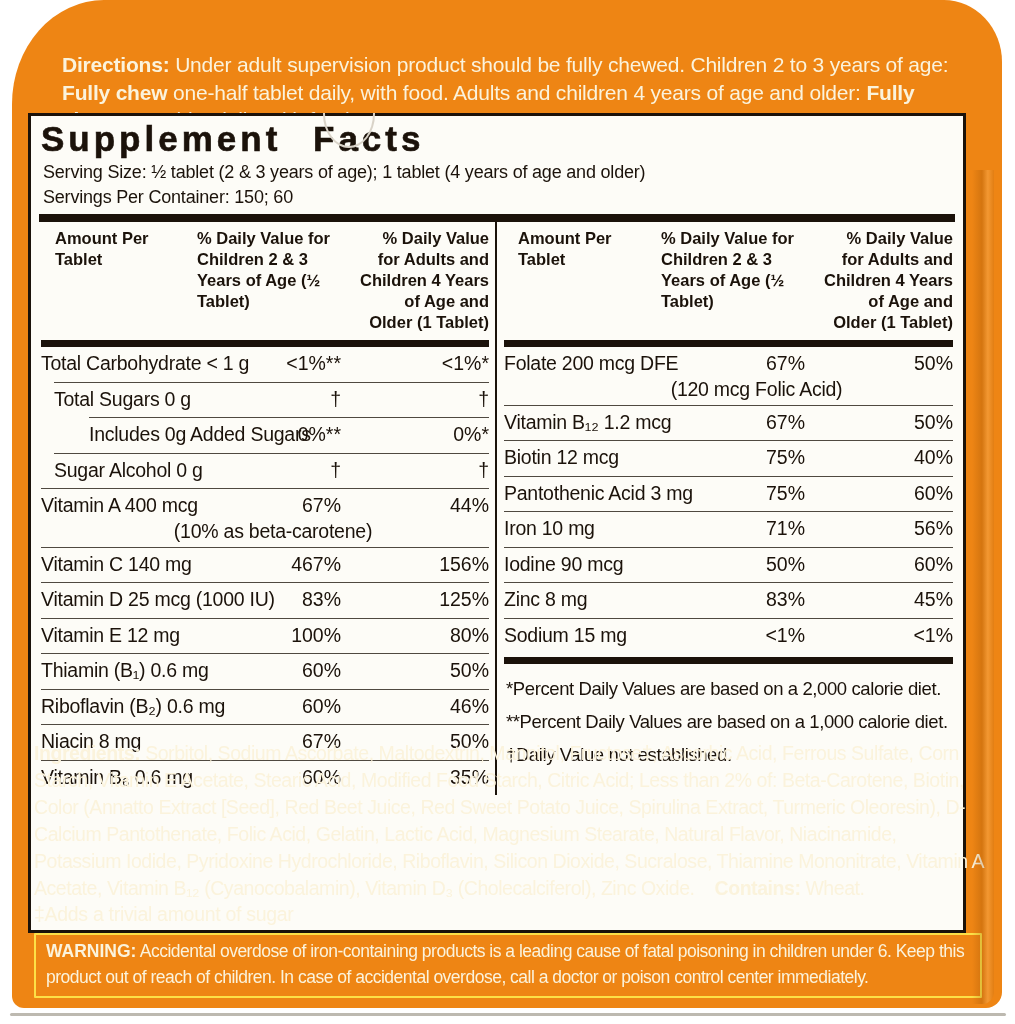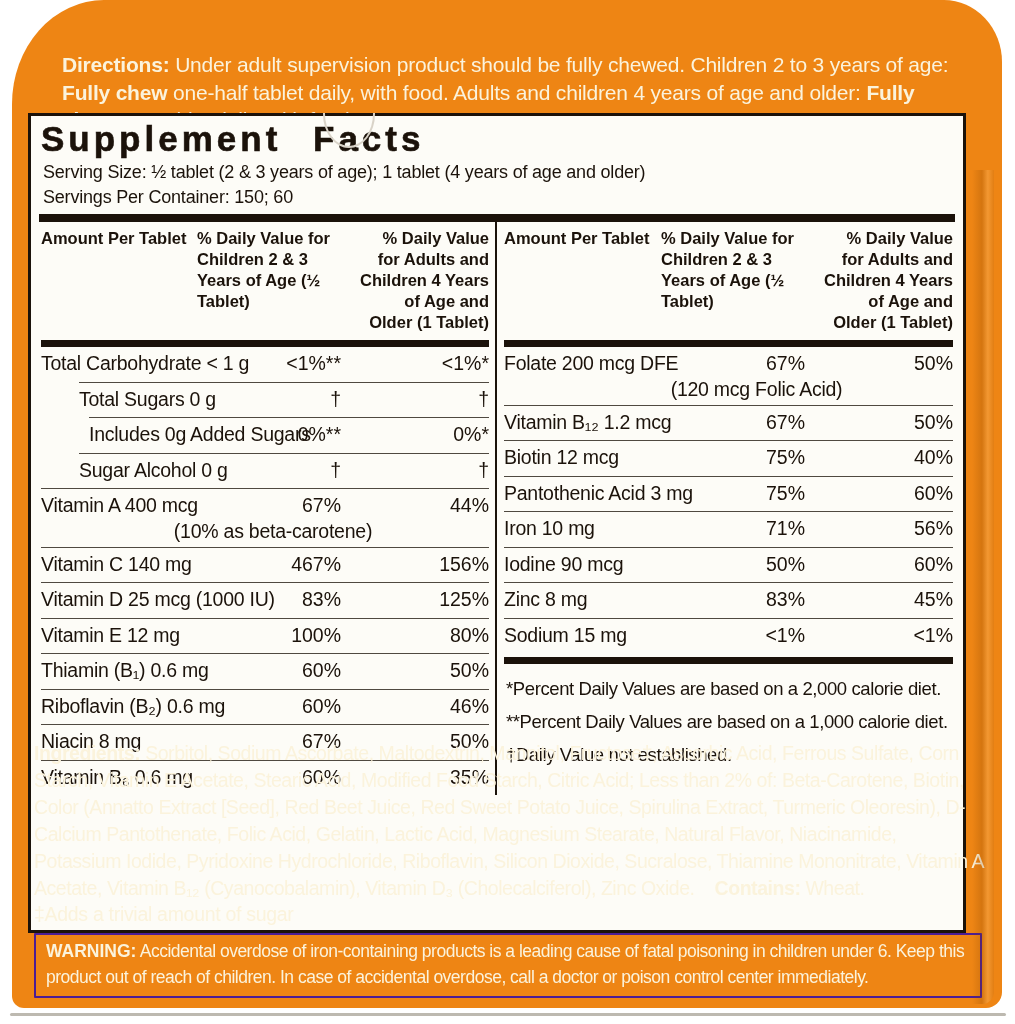--- a/index.html
+++ b/index.html
@@ -54,28 +54,28 @@
     margin:3px 0 1px 2px;font-size:35px;font-weight:bold;
     letter-spacing:4px;word-spacing:18px;
     -webkit-text-stroke:0.6px var(--ink);
   }
   .serving{font-size:18px;line-height:24.5px;margin-left:4px;letter-spacing:-0.2px;}
   .bar-a{height:8px;background:var(--ink);margin-top:5px;}
   .facts{display:flex;align-items:stretch;}
   .col{width:50%;display:flex;flex-direction:column;}
   .col-left{border-right:2px solid var(--ink);padding:0 6px 0 2px;}
   .col-right{padding:0 2px 0 7px;}
-  .facts-header{display:flex;padding:6px 0 7px;font-weight:bold;font-size:16.5px;line-height:21px;min-height:108px;}
+  .facts-header{display:flex;padding:6px 0 7px;font-weight:bold;font-size:16.5px;line-height:21px;min-height:108px;margin-left:14px;}
   .h-amount{flex:1 1 auto;text-align:left;}
   .h-dv1{flex:0 0 152px;text-align:left;}
   .h-dv2{flex:0 0 132px;text-align:right;margin-left:8px;}
   .bar-b{height:7px;background:var(--ink);}
   .rows{display:block;}
   .row + .row{border-top:1px solid var(--hairline);}
-  .row.ind1{margin-left:38px;}
+  .row.ind1{margin-left:13px;}
   .row.ind2{margin-left:48px;}
   .row-main{display:flex;align-items:center;min-height:31.5px;padding-top:2px;}
   .c-name{flex:1 1 auto;min-width:0;white-space:nowrap;font-size:19.5px;letter-spacing:-0.25px;}
   .c-dv1{flex:0 0 118px;text-align:right;font-size:19.5px;}
   .c-dv2{flex:0 0 148px;text-align:right;font-size:19.5px;}
   .row-sub{font-size:19.5px;white-space:nowrap;padding-left:16px;padding-bottom:4px;margin-top:-1px;letter-spacing:-0.25px;text-align:center;}
   .col-right .row-sub{padding-left:56px;}
   .bar-c{height:7px;background:var(--ink);margin-top:4px;}
   .footnotes{padding:8px 0 0 2px;font-size:18.5px;line-height:33px;}
   .footnote{white-space:nowrap;letter-spacing:-0.4px;}
@@ -83,21 +83,21 @@
   .bottom-section{
     position:absolute;left:22px;top:740px;width:952px;color:var(--cream);
   }
   .ingredients{
     margin:0;font-size:19.5px;line-height:27px;letter-spacing:-0.45px;
   }
   .ingredients b{font-weight:bold;}
   .contains-label{font-weight:bold;margin-left:20px;}
   .sugar-note{margin:1px 0 0 0;font-size:19.5px;letter-spacing:-0.3px;}
   .warning-box{
-    margin-top:7px;border:2px solid #4c1d95;border-radius:1px;
+    margin-top:7px;border:2px solid #fde047;border-radius:1px;
     padding:3px 10px 6px;font-size:17.5px;line-height:26px;letter-spacing:-0.5px;
     width:948px;
   }
   .warning-box b{font-weight:bold;letter-spacing:0;}
 </style>
 </head>
 <body>
 
 <div class="package">
 

